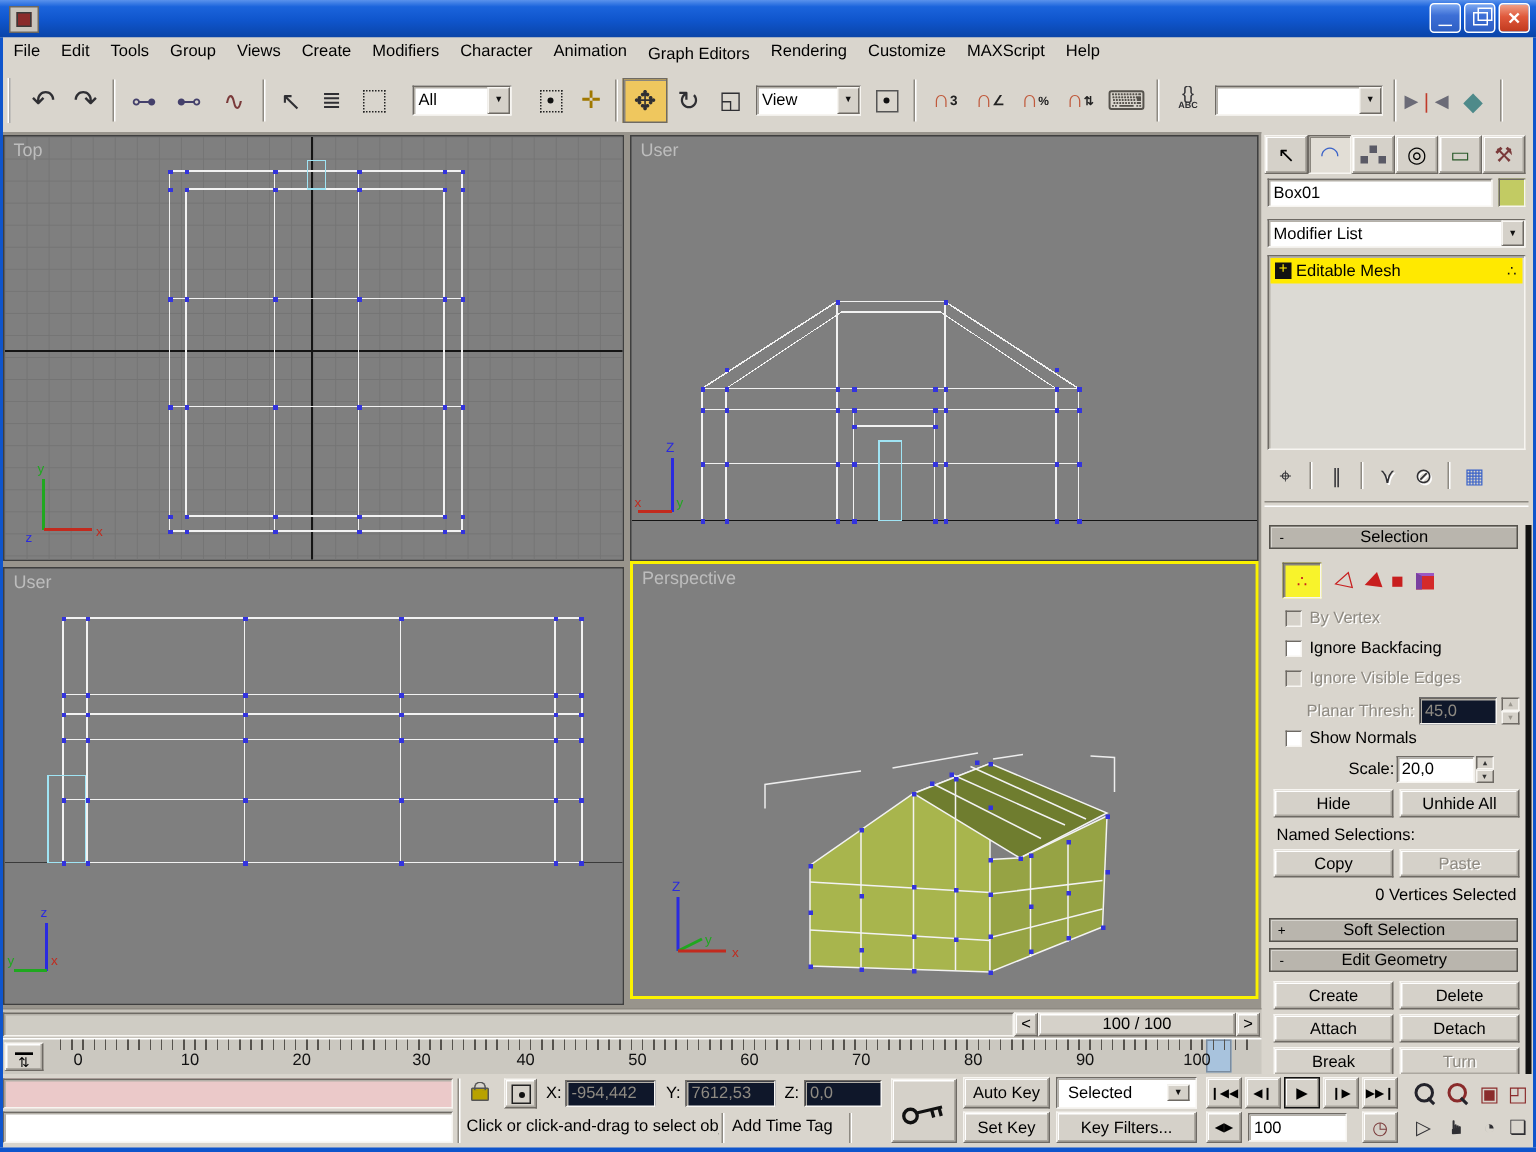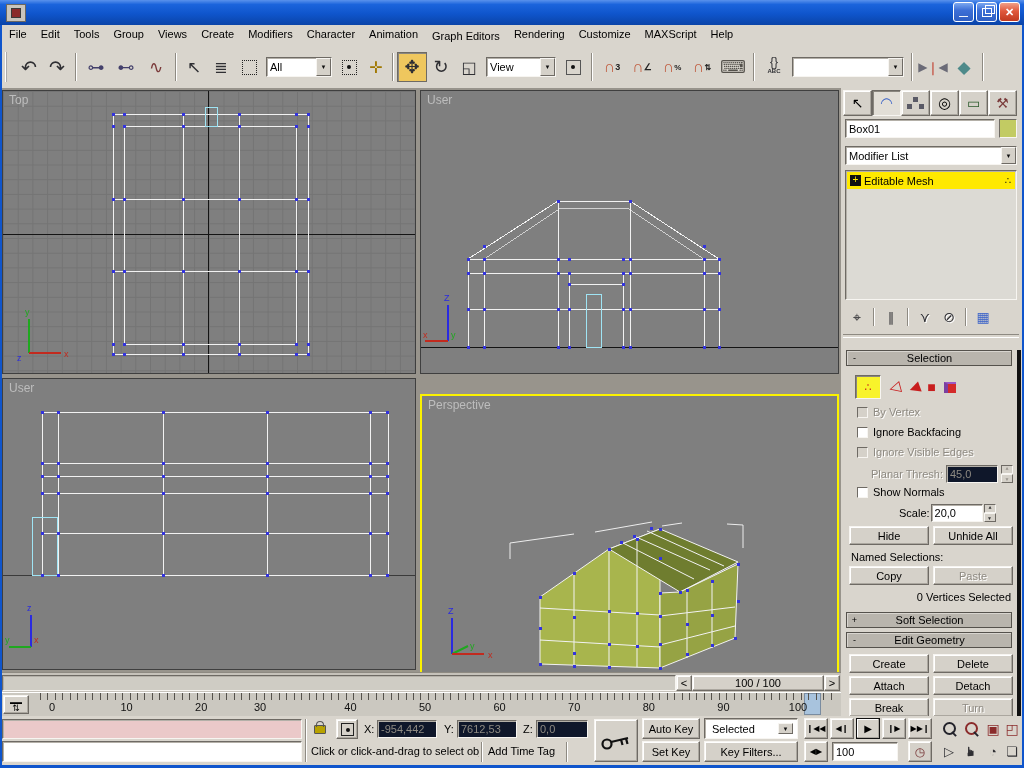--- a/index.html
+++ b/index.html
@@ -105,21 +105,21 @@
   <div class="sepv" style="height:28px;margin:0 4px;"></div>
   <div class="ic" style="width:26px;height:28px;font-size:17px;">
       <span>↖</span>
     </div>
   <div class="ic" style="width:28px;height:28px;font-size:16px;">
       <span>≣</span>
     </div>
   <div class="ic" style="width:28px;height:28px;">
       <span class="dotsq"></span>
     </div>
-  <div class="fld" style="width:66px;height:20px;margin:0 3px;padding:0;">
+  <div class="fld" style="width:66px;height:20px;margin:0 12px;padding:0;">
     <span style="flex:1;padding-left:3px;">All</span>
     <span class="dda">▼</span>
   </div>
   <div class="ic" style="width:28px;height:28px;">
       <span class="dotsq dot"></span>
     </div>
   <div class="ic" style="width:26px;height:28px;font-size:16px;color:#A07800;">
       <span>✛</span>
     </div>
   <div class="sepv" style="height:28px;margin:0 3px;"></div>
@@ -265,21 +265,21 @@
       <g font-size="9">
         <line x1="28" y1="268" x2="28" y2="236" stroke="#2A2AE0" stroke-width="2"></line>
         <line x1="28" y1="268" x2="6" y2="268" stroke="#1FA81F" stroke-width="2"></line>
         <text x="24" y="232" fill="#2A2AE0">z</text>
         <text x="2" y="264" fill="#1FA81F">y</text>
         <text x="31" y="264" fill="#C22A1E">x</text>
       </g>
     </svg>
   </div>
 
-  <div class="vp abs" style="left:420px;top:306px;width:419px;height:292px;border:2px solid #FBF200;">
+  <div class="vp abs" style="left:420px;top:286px;width:419px;height:292px;border:2px solid #FBF200;">
     <span class="vplabel">Perspective</span>
     <svg width="415" height="288" style="position:absolute;left:0;top:0;">
       <rect width="415" height="288" fill="#7F7F7F"></rect>
       <g>
         <polygon points="118,268 118,201 187,153 238,133 238,272" fill="#A8B54D" stroke="#F2F2F2"></polygon>
         <polygon points="187,153 238,133 316,166 258,196" fill="#6F7D2F" stroke="#F2F2F2"></polygon>
         <polygon points="238,272 313,242 316,168 258,196 238,197" fill="#96A344" stroke="#F2F2F2"></polygon>
         <g fill="none" stroke="#F2F2F2" stroke-width="1">
           <path d="M152,177 V270 M187,153 V271 M215,143 V271"></path>
           <path d="M118,212 L238,219 M118,244 L238,251"></path>
@@ -492,21 +492,21 @@
   <div class="btn abs" style="left:3px;top:2px;width:26px;height:19px;flex-direction:column;line-height:6px;">
     <span style="font-size:6px;">▬▬</span>
     <span style="font-size:9px;">⇅</span>
   </div>
   <div class="abs" style="left:804px;top:0;width:17px;height:22px;background:rgba(164,194,224,0.9);border:1px solid #7A8CA0;box-sizing:border-box;"></div>
   <div class="ticks"></div>
   <div id="trackbar-labels" class="abs" style="left:0;top:0;width:100%;height:100%;">
       <span class="tick-label" style="left: 52px;">0</span>
       <span class="tick-label" style="left: 126.6px;">10</span>
       <span class="tick-label" style="left: 201.2px;">20</span>
-      <span class="tick-label" style="left: 260px;">30</span>
+      <span class="tick-label" style="left: 281px;">30</span>
       <span class="tick-label" style="left: 350.4px;">40</span>
       <span class="tick-label" style="left: 425px;">50</span>
       <span class="tick-label" style="left: 499.6px;">60</span>
       <span class="tick-label" style="left: 574.2px;">70</span>
       <span class="tick-label" style="left: 648.8px;">80</span>
       <span class="tick-label" style="left: 723.4px;">90</span>
       <span class="tick-label" style="left: 798px;">100</span>
     </div>
 </div>
 

